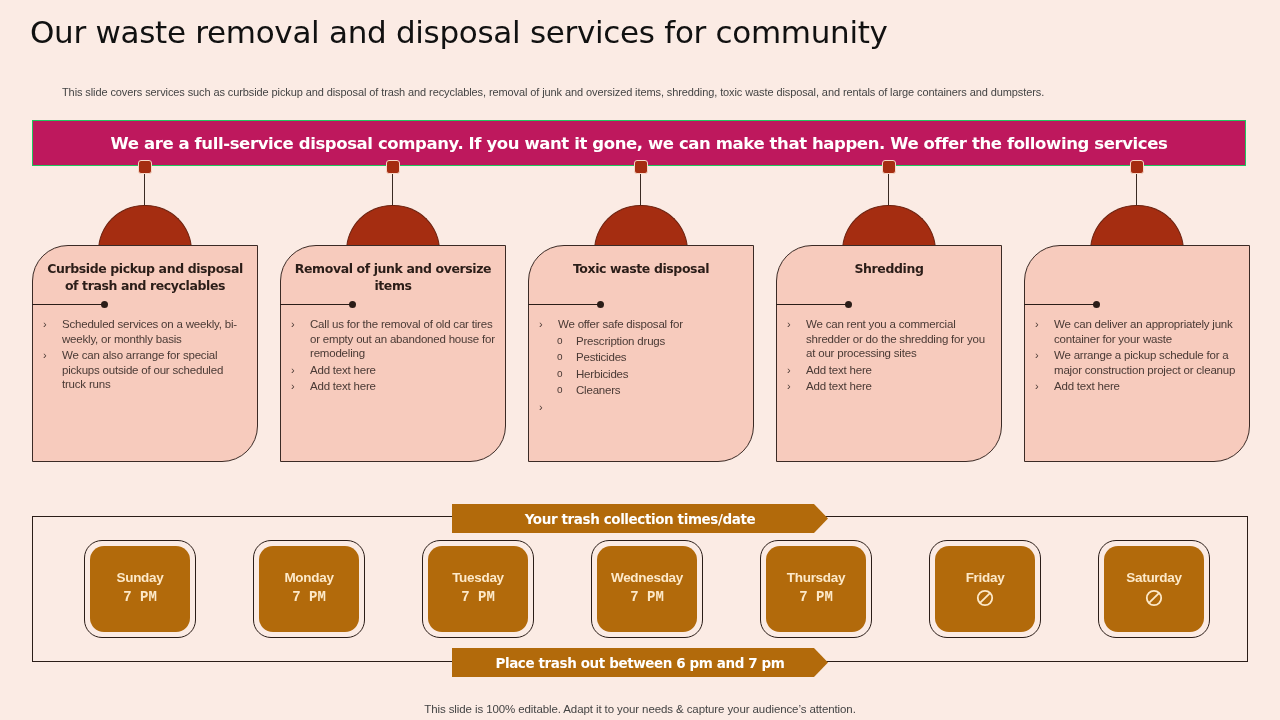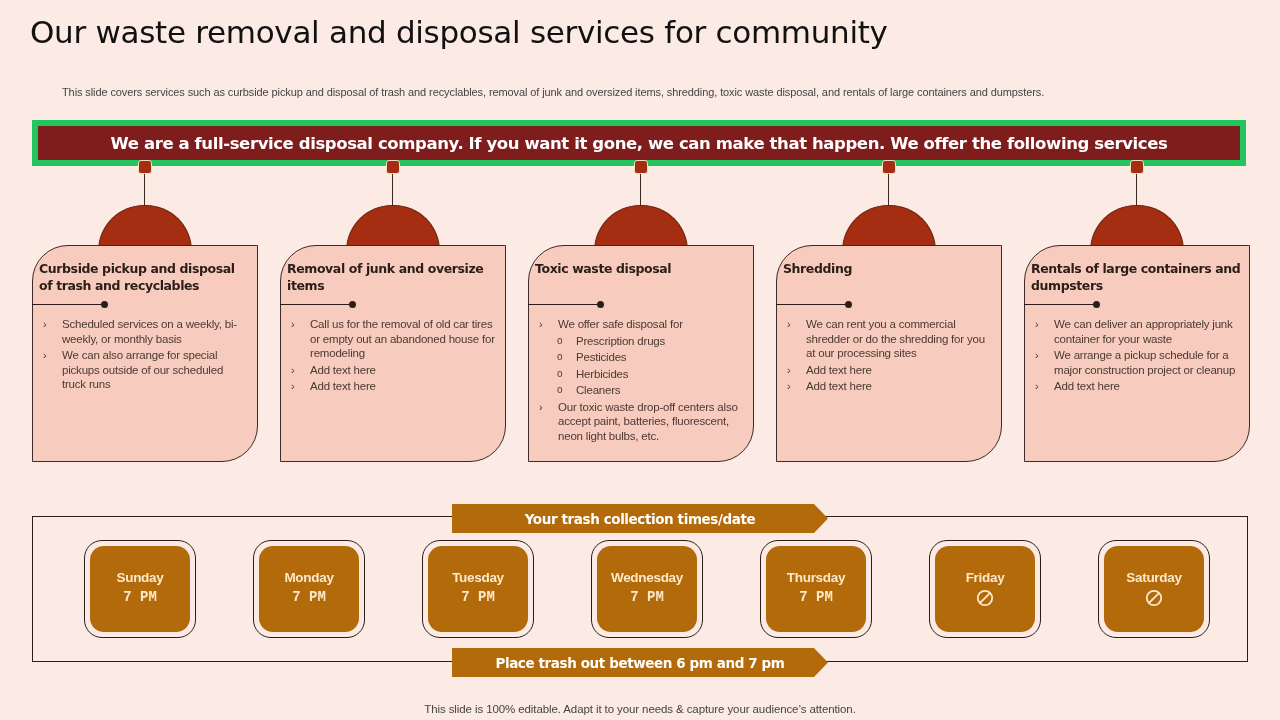--- a/index.html
+++ b/index.html
@@ -12,21 +12,21 @@
     position: absolute; left: 30px; top: 14px;
     font-family: "DejaVu Sans", sans-serif;
     font-size: 31px; color: #111; font-weight: normal; letter-spacing: -0.3px;
   }
   .subtitle {
     position: absolute; left: 30px; top: 86px;
     font-size: 11px; color: #444; letter-spacing: -0.1px; margin-left: 32px;
   }
   .banner {
     position: absolute; left: 32px; top: 120px; width: 1214px; height: 46px;
-    background: #7f1d1d; border: 6px solid #22c55e; box-sizing: border-box;
+    background: #be185d; border: 1px solid #22c55e; box-sizing: border-box;
     color: #fff; font-weight: bold; font-size: 16.5px;
     display: flex; align-items: center; justify-content: center;
     font-family: "DejaVu Sans", sans-serif; letter-spacing: -0.4px;
   }
   .connector {
     position: absolute; width: 16px; height: 205px;
   }
   .connector .knob {
     position: absolute; left: 1px; top: 0; width: 14px; height: 14px;
     background: #a52d11; border: 1px solid #f6d8c8; border-radius: 3px; box-sizing: border-box;
@@ -39,21 +39,21 @@
     background: #a52d11; border-radius: 47px 47px 0 0;
     border: 1px solid #6a2210; border-bottom: none; box-sizing: border-box;
   }
   .card {
     position: absolute; width: 226px; height: 217px; top: 245px;
     background: #f7cbbd; border: 1px solid #3b2a25; box-sizing: border-box;
     border-radius: 36px 0 36px 0;
   }
   .card .ctitle {
     position: absolute; left: 6px; right: 6px; top: 14px;
-    text-align: left; font-family: "DejaVu Sans", sans-serif; font-weight: bold;
+    text-align: center; font-family: "DejaVu Sans", sans-serif; font-weight: bold;
     font-size: 12.5px; line-height: 17px; color: #2b1d18; letter-spacing: -0.4px;
   }
   .card .divline {
     position: absolute; left: -1px; top: 58px; width: 72px; height: 1px; background: #2b1d18;
   }
   .card .divdot {
     position: absolute; left: 68px; top: 55px; width: 7px; height: 7px; border-radius: 50%;
     background: #2b1d18;
   }
   .card ul {
@@ -139,21 +139,21 @@
     <div class="card" style="left: 528px;">
       <div class="ctitle">Toxic waste disposal</div>
       <div class="divline"></div>
       <div class="divdot"></div>
       <ul>
         <li><span class="chev">›</span><span>We offer safe disposal for</span></li>
         <li class="sub"><span class="chev">o</span><span>Prescription drugs</span></li>
         <li class="sub"><span class="chev">o</span><span>Pesticides</span></li>
         <li class="sub"><span class="chev">o</span><span>Herbicides</span></li>
         <li class="sub"><span class="chev">o</span><span>Cleaners</span></li>
-        <li><span class="chev">›</span><span>Our toxic waste drop-off centers also accept paint, batteries, fluorescent, neon light bulbs, etc.</span></li>
+        <li><span class="chev">›</span></li>
       </ul>
     </div>
     <div class="connector" style="left: 881px; top: 160px;">
       <div class="knob"></div>
       <div class="stem"></div>
     </div>
     <div class="dome" style="left: 842px; top: 205px;"></div>
     <div class="card" style="left: 776px;">
       <div class="ctitle">Shredding</div>
       <div class="divline"></div>
@@ -163,21 +163,20 @@
         <li><span class="chev">›</span><span>Add text here</span></li>
         <li><span class="chev">›</span><span>Add text here</span></li>
       </ul>
     </div>
     <div class="connector" style="left: 1129px; top: 160px;">
       <div class="knob"></div>
       <div class="stem"></div>
     </div>
     <div class="dome" style="left: 1090px; top: 205px;"></div>
     <div class="card" style="left: 1024px;">
-      <div class="ctitle">Rentals of large containers and dumpsters</div>
       <div class="divline"></div>
       <div class="divdot"></div>
       <ul>
         <li><span class="chev">›</span><span>We can deliver an appropriately junk container for your waste</span></li>
         <li><span class="chev">›</span><span>We arrange a pickup schedule for a major construction project or cleanup</span></li>
         <li><span class="chev">›</span><span>Add text here</span></li>
       </ul>
     </div>
   </div>
 

